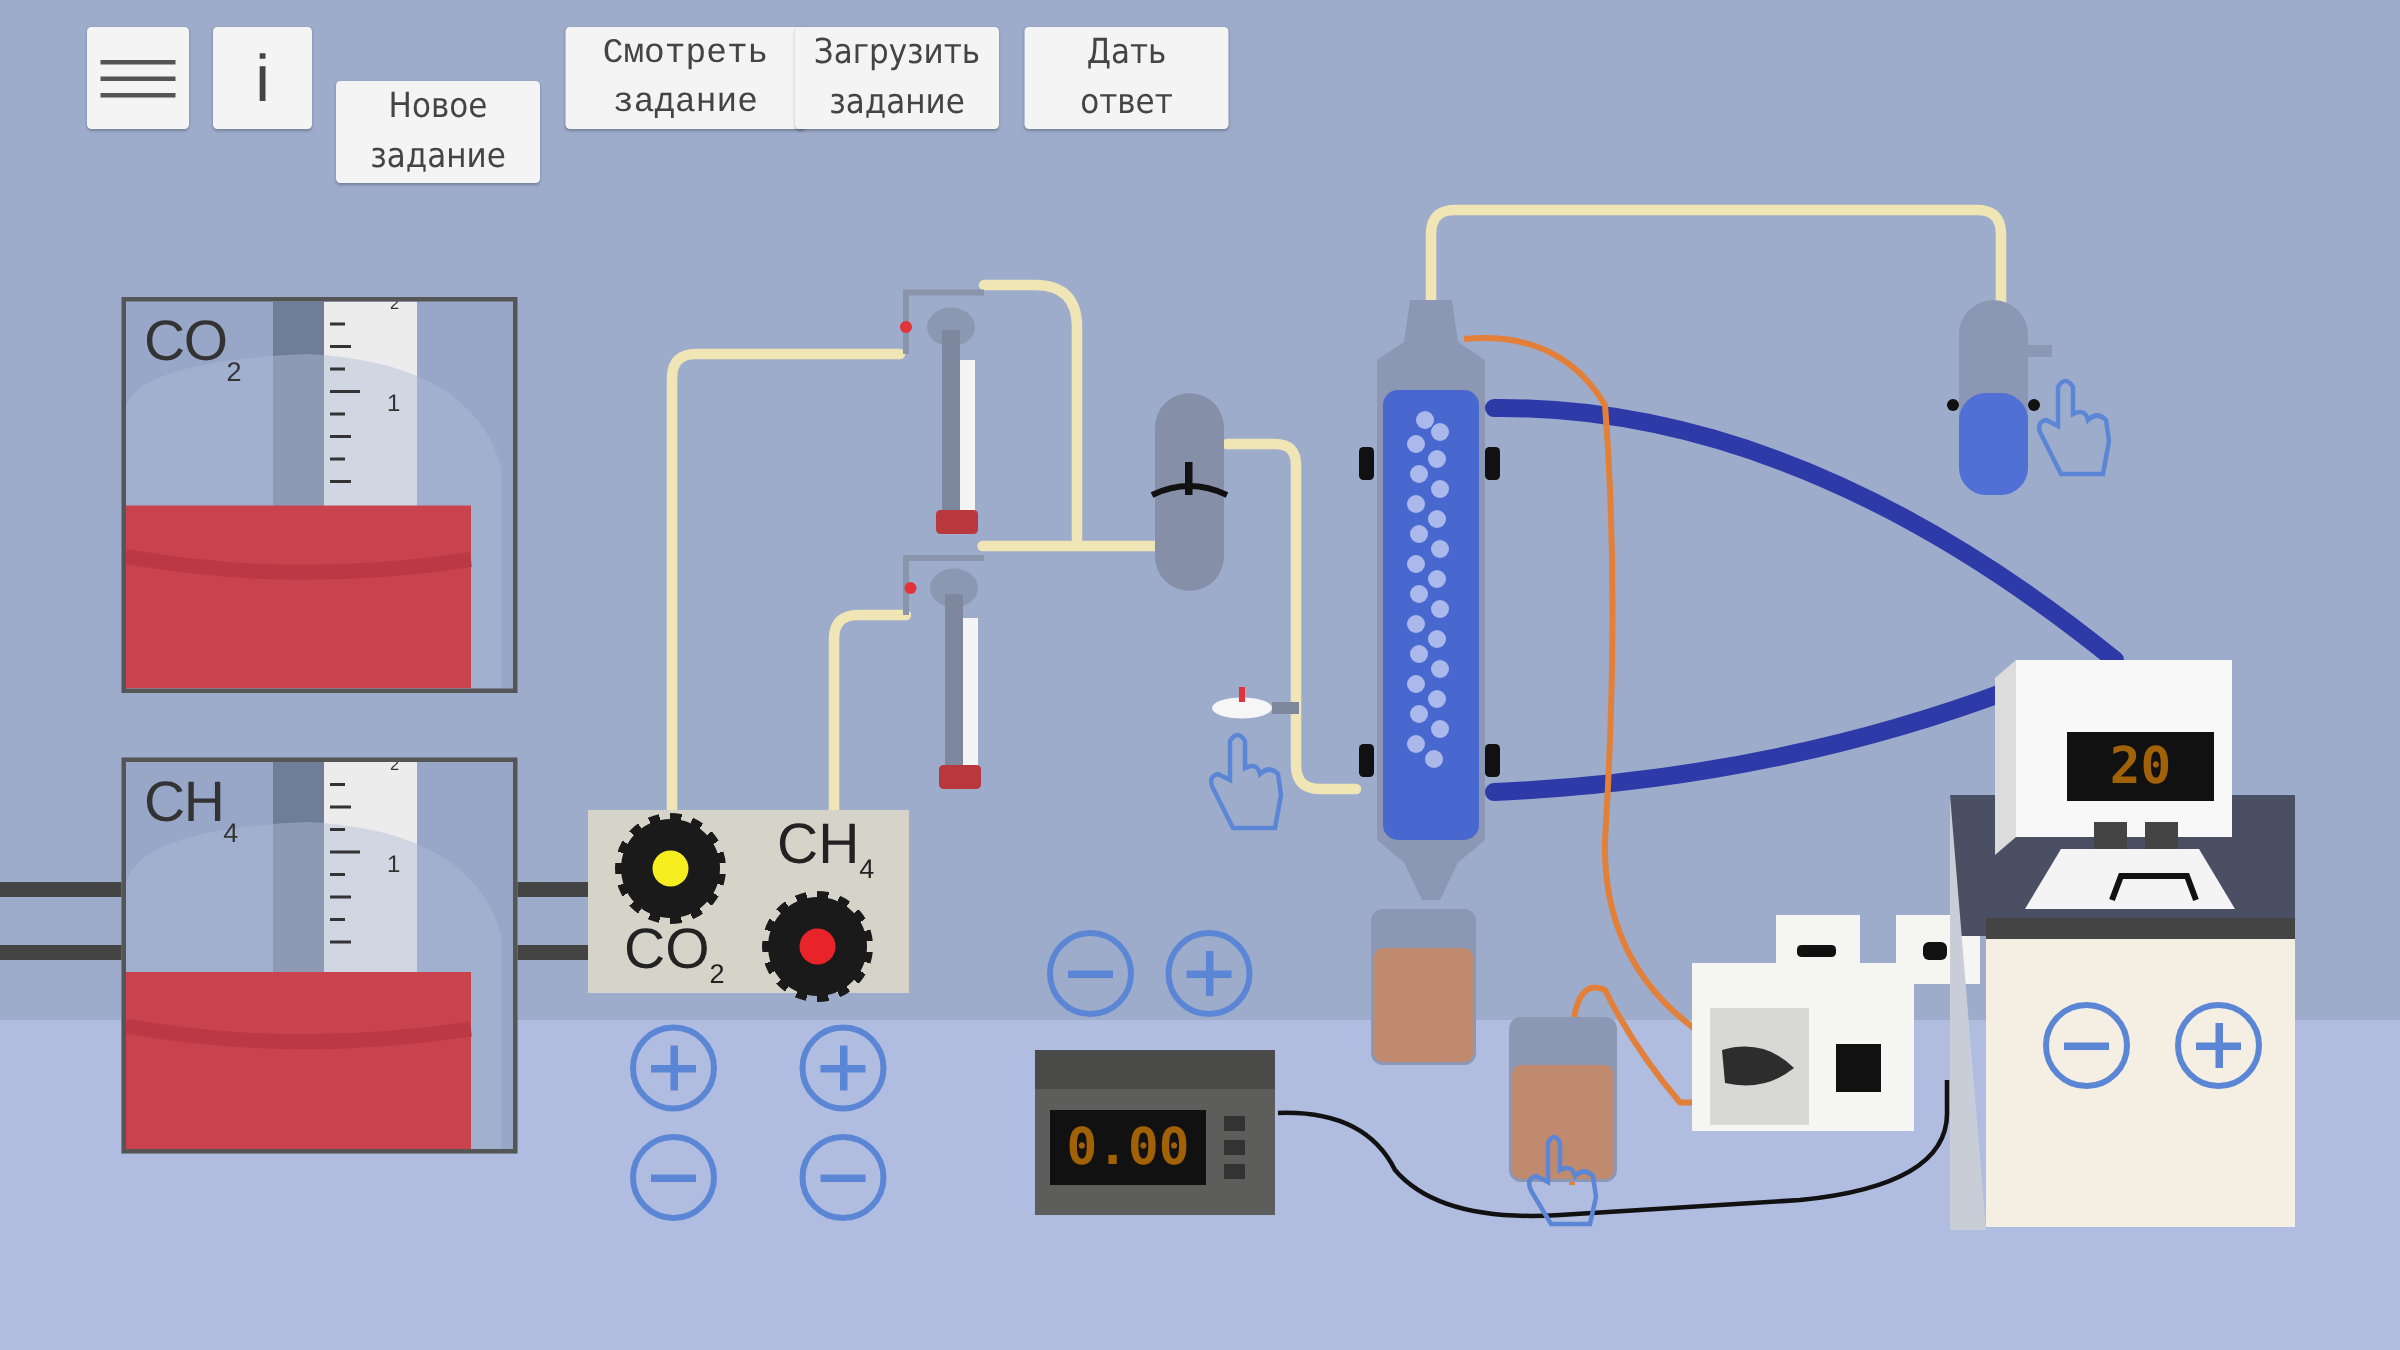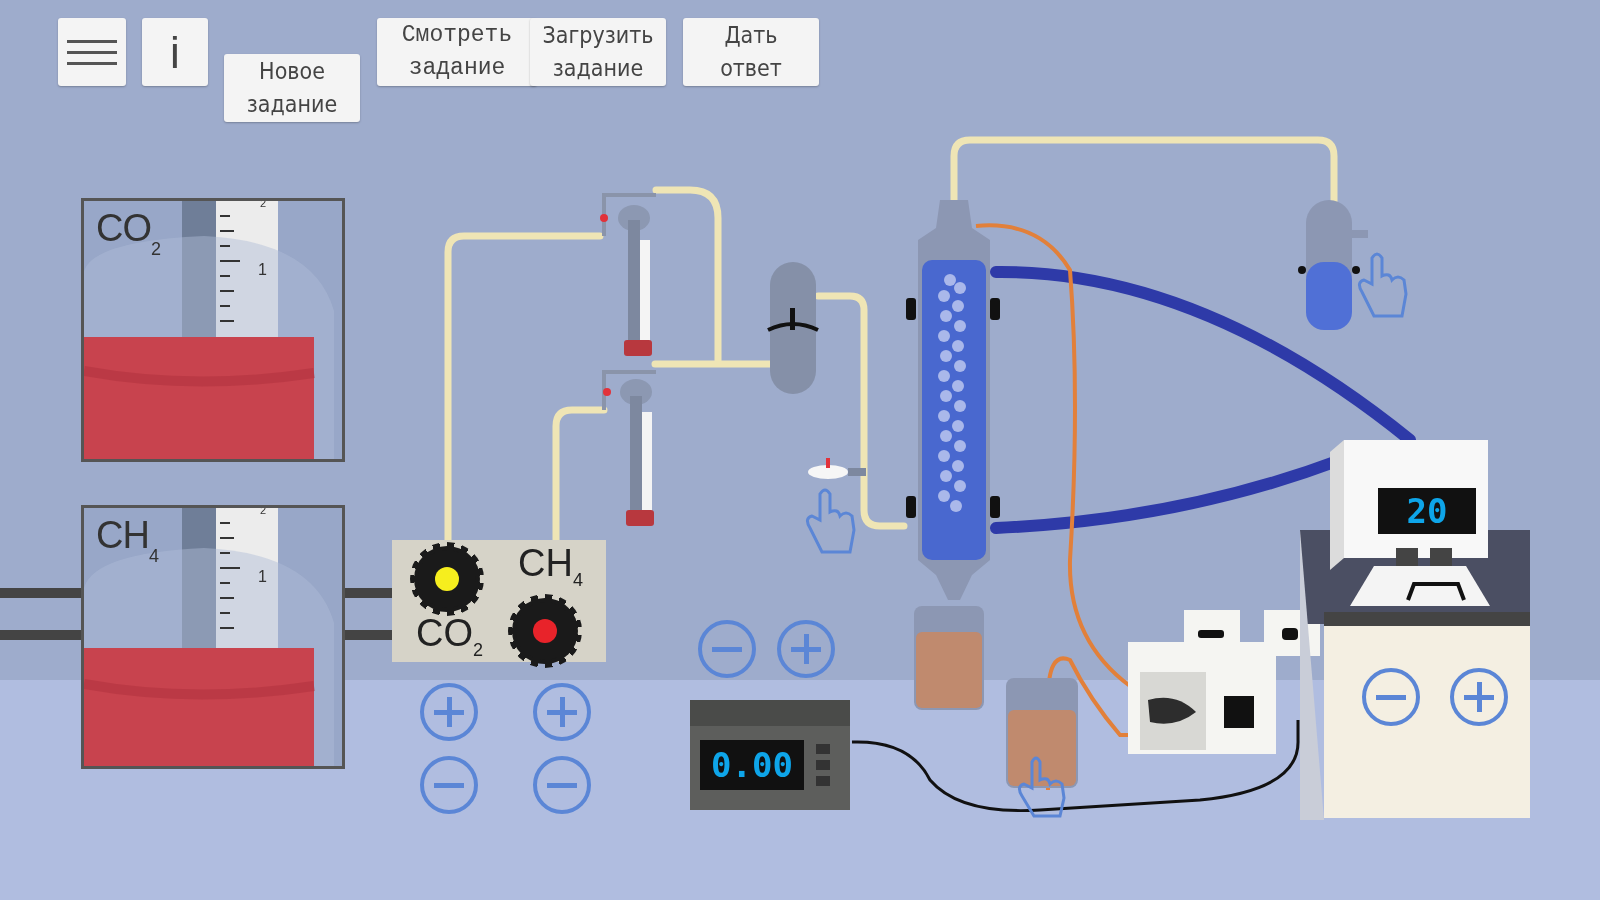--- a/index.html
+++ b/index.html
@@ -24,21 +24,21 @@
   .round-btn.plus:before{left:10px;right:10px;top:23px;height:5px;}
   .round-btn.plus:after{top:10px;bottom:10px;left:23px;width:5px;}
   .gasbox{position:absolute;left:392px;top:540px;width:214px;height:122px;background:#d6d3c8;}
   .gear{position:absolute;width:58px;height:58px;border-radius:50%;background:#1a1a1a;
         box-shadow:0 0 0 4px #1a1a1a;}
   .gear:before{content:"";position:absolute;inset:-8px;border-radius:50%;
         background:repeating-conic-gradient(#1a1a1a 0 12deg,transparent 12deg 24deg);}
   .gear .dot{position:absolute;left:17px;top:17px;width:24px;height:24px;border-radius:50%;}
   .gtext{position:absolute;font-size:38px;color:#222;}
   .gtext sub{font-size:18px;vertical-align:-10px;}
-  .lcd{background:#111;color:#0ea5e9;font-family:"DejaVu Sans Mono",monospace;font-weight:bold;
+  .lcd{background:#111;color:#a16207;font-family:"DejaVu Sans Mono",monospace;font-weight:bold;
        display:flex;align-items:center;justify-content:center;}
   .hand{position:absolute;width:46px;height:60px;}
 </style>
 </head>
 <body>
 
 <div class="tbtn" style="left:58px;width:68px;">
   <div class="menu-bars">
       <i></i>
       <i></i>

